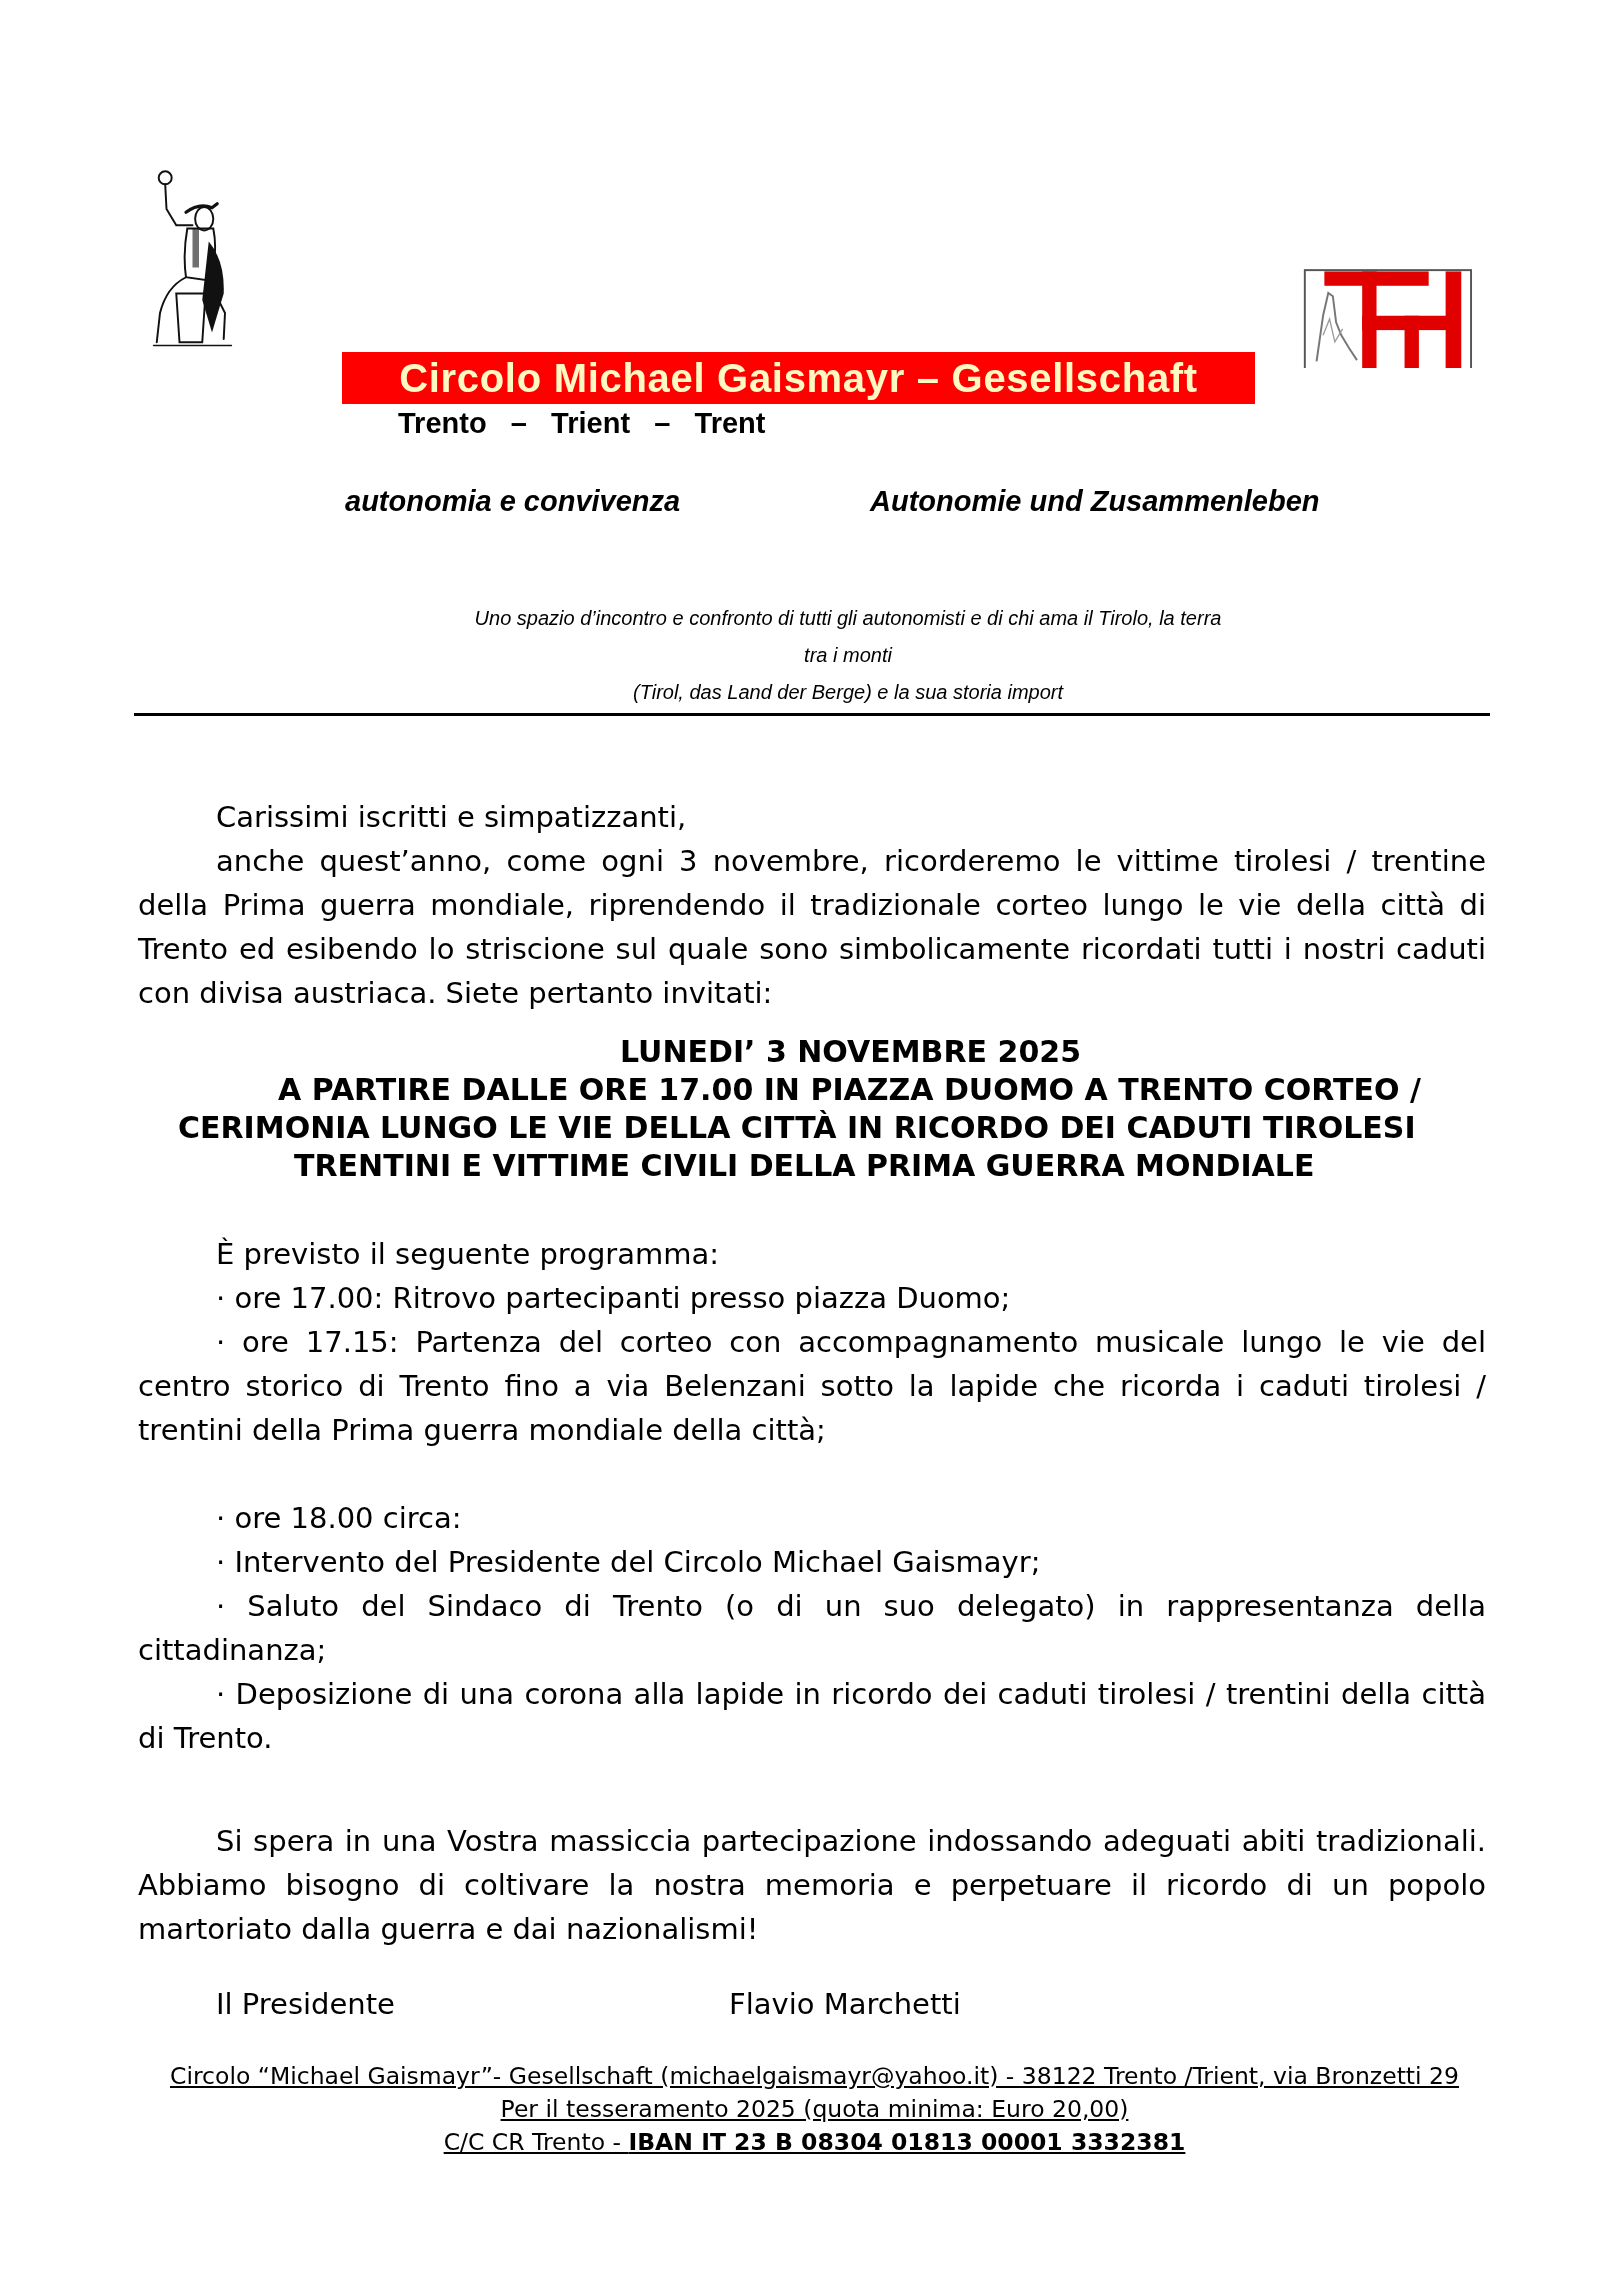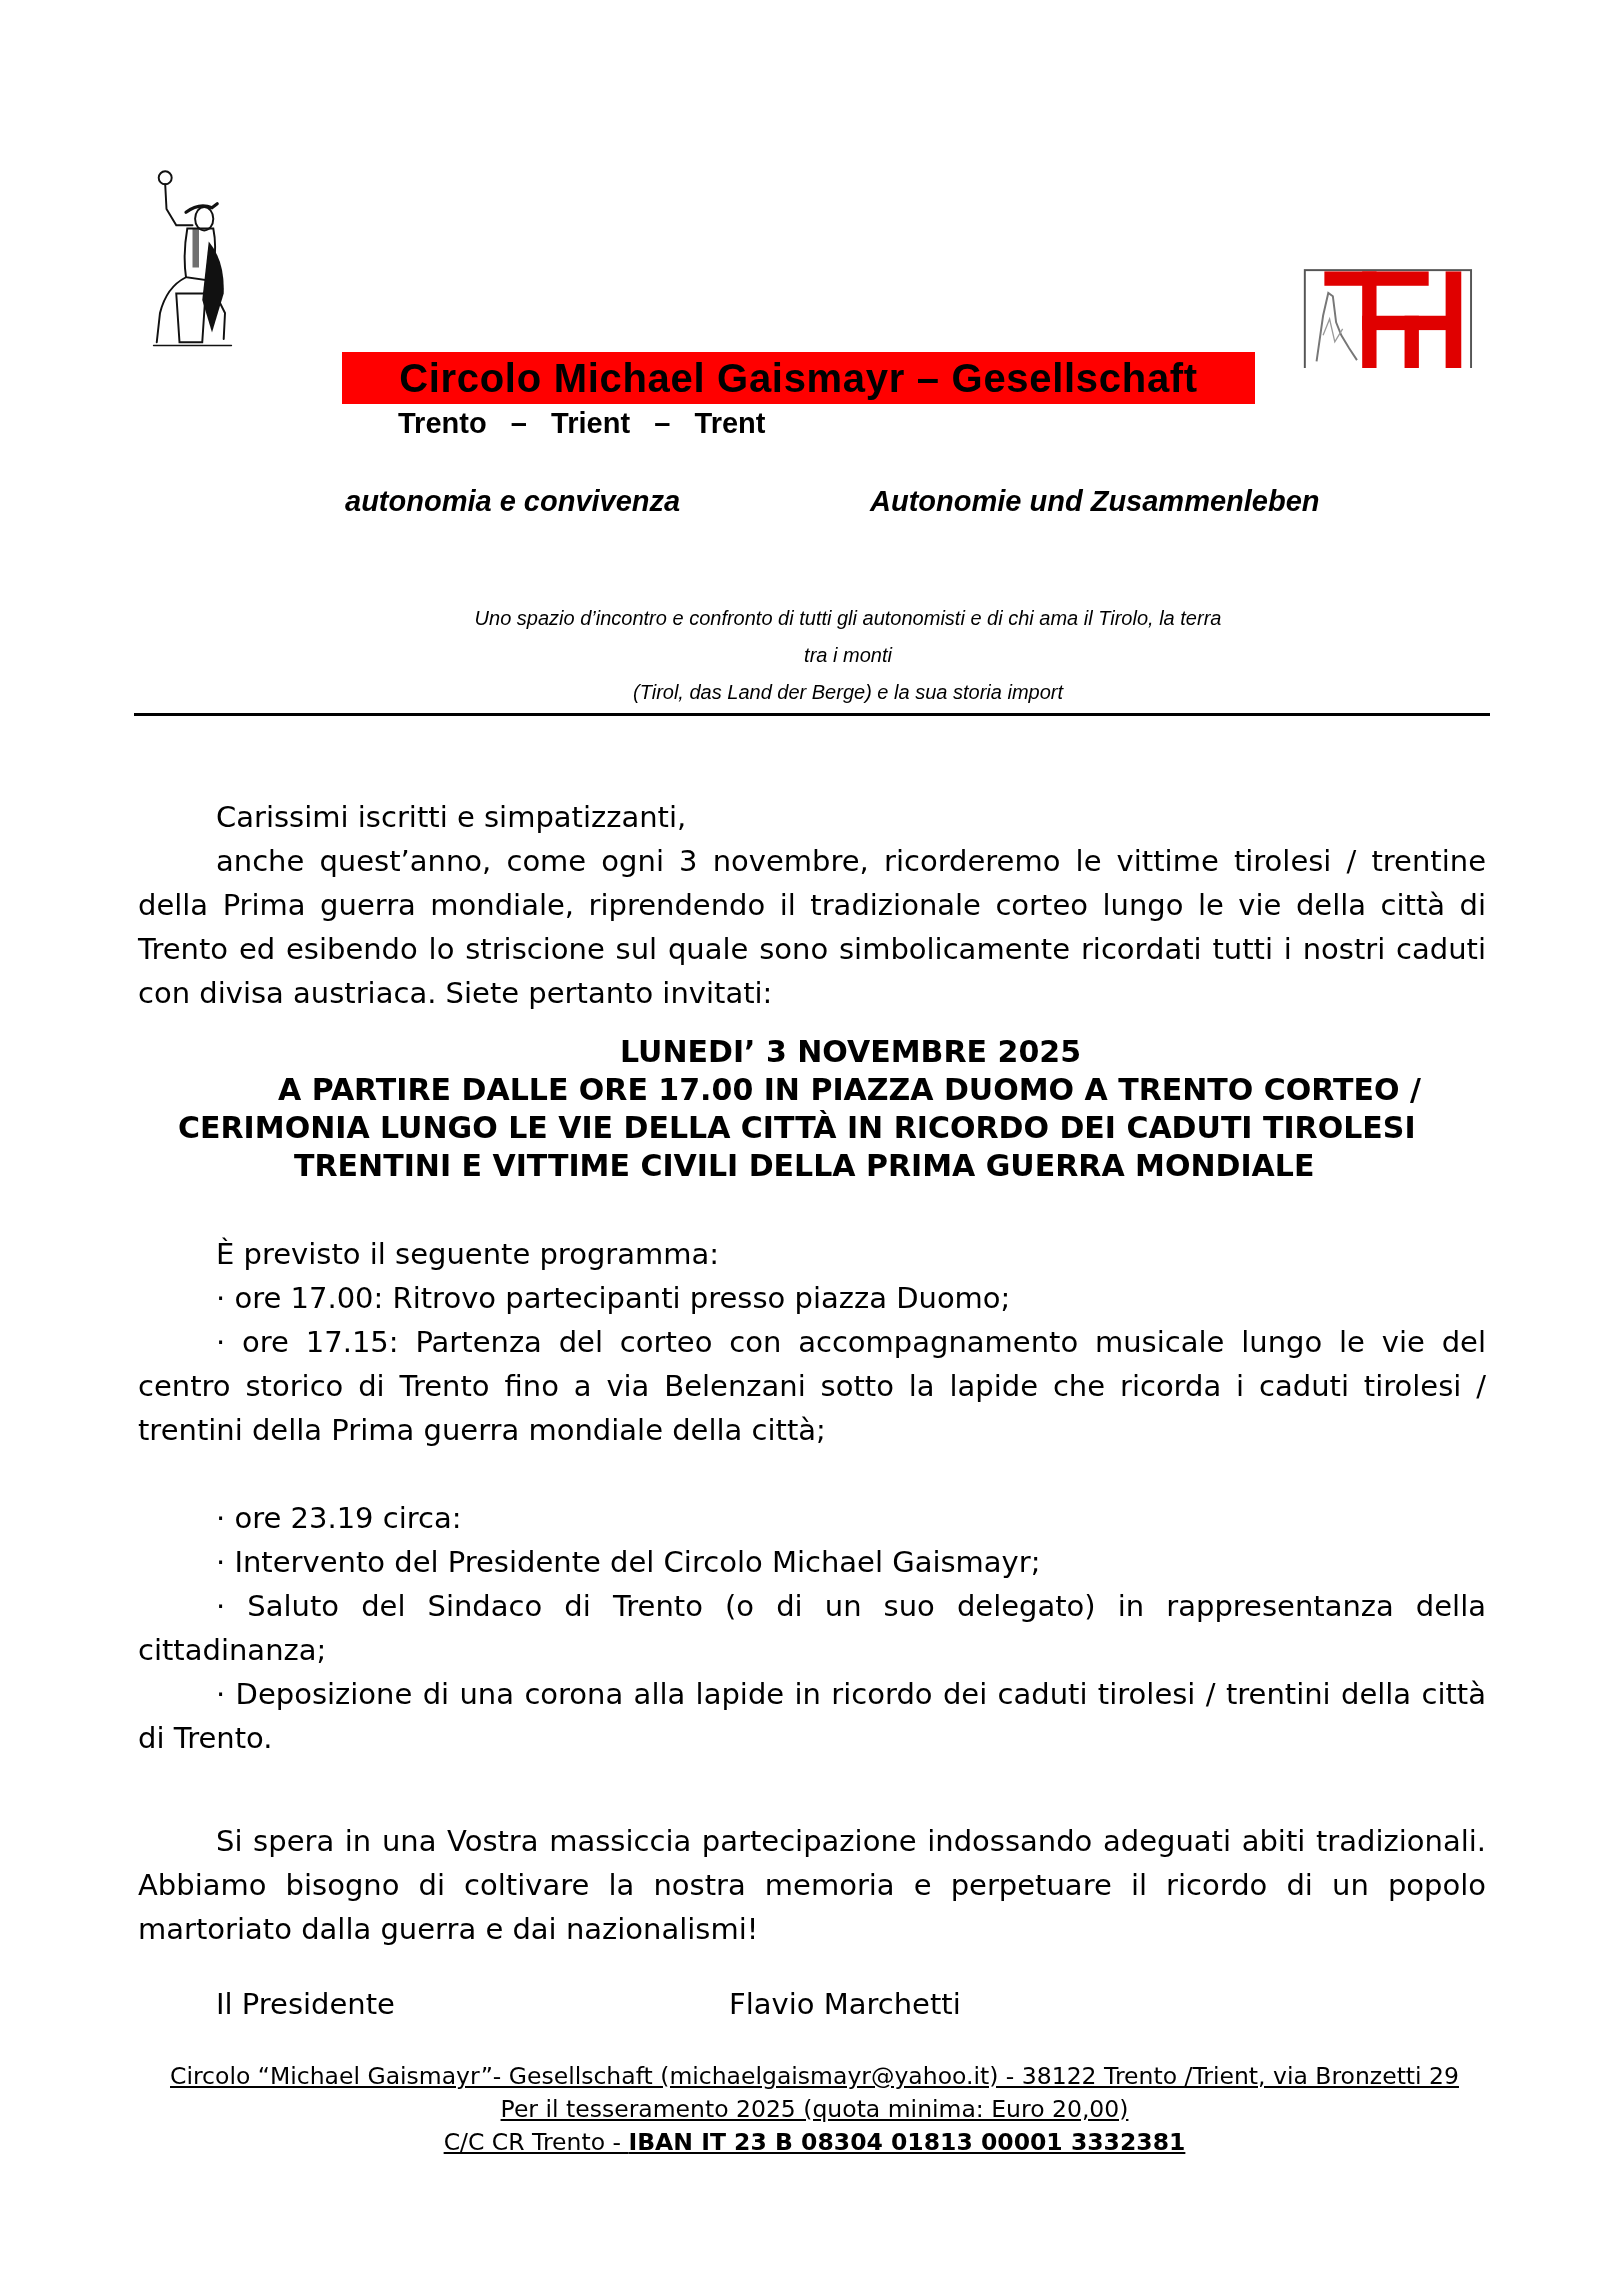--- a/index.html
+++ b/index.html
@@ -6,21 +6,21 @@
     body { width: 1616px; height: 2284px; position: relative; overflow: hidden; color: #000; }
     .abs { position: absolute; }
     .sans { font-family: "Liberation Sans", sans-serif; }
     .body-font { font-family: "DejaVu Sans", sans-serif; }
 
     
     #drawing-logo { left: 147px; top: 163px; width: 91px; height: 196px; }
     #tn-logo { left: 1297px; top: 257px; width: 176px; height: 111px; }
 
     
-    #org-title { left: 342px; top: 352px; width: 913px; height: 52px; background: #ff0000; color: #000000;
+    #org-title { left: 342px; top: 352px; width: 913px; height: 52px; background: #ff0000; color: #fef9c3;
       font-size: 40px; font-weight: bold; line-height: 52px; text-align: center; letter-spacing: 0.7px; white-space: nowrap; }
     #cities { left: 398px; top: 404px; width: 652px; font-size: 29px; font-weight: bold; white-space: pre; line-height: 39px; }
     #motto-it { left: 345px; top: 482px; font-size: 29px; font-weight: bold; font-style: italic; white-space: nowrap; line-height: 39px; }
     #motto-de { left: 870px; top: 482px; font-size: 29px; font-weight: bold; font-style: italic; white-space: nowrap; line-height: 39px; }
 
     #tagline { left: 209px; top: 600px; width: 1278px; text-align: center; font-size: 20px; font-style: italic; line-height: 37px; }
     #header-rule { left: 134px; top: 713px; width: 1356px; height: 2.6px; background: #000; }
 
     
     .para { left: 138px; width: 1348px; font-size: 29px; line-height: 44px; text-align: justify; }
@@ -103,21 +103,21 @@
   <div id="event-line2">CERIMONIA LUNGO LE VIE DELLA CITTÀ IN RICORDO DEI CADUTI TIROLESI</div>
   <div id="event-line3">TRENTINI E VITTIME CIVILI DELLA PRIMA GUERRA MONDIALE</div>
 </div>
 
 <div id="program-intro" class="abs para indent body-font">È previsto il seguente programma:</div>
 
 <div id="program" class="abs para body-font">
   <div class="indent"><span>·</span> <span>ore 17.00: Ritrovo partecipanti presso piazza Duomo;</span></div>
   <div class="indent"><span>·</span> <span>ore 17.15: Partenza del corteo con accompagnamento musicale lungo le vie del centro storico di Trento fino a via Belenzani sotto la lapide che ricorda i caduti tirolesi / trentini della Prima guerra mondiale della città;</span></div>
   <div class="bullet-gap"></div>
-  <div class="indent"><span>·</span> <span>ore 23.19 circa:</span></div>
+  <div class="indent"><span>·</span> <span>ore 18.00 circa:</span></div>
   <div class="indent"><span>·</span> <span>Intervento del Presidente del Circolo Michael Gaismayr;</span></div>
   <div class="indent"><span>·</span> <span>Saluto del Sindaco di Trento (o di un suo delegato) in rappresentanza della cittadinanza;</span></div>
   <div class="indent"><span>·</span> <span>Deposizione di una corona alla lapide in ricordo dei caduti tirolesi / trentini della città di Trento.</span></div>
 </div>
 
 <div id="closing" class="abs para indent body-font">Si spera in una Vostra massiccia partecipazione indossando adeguati abiti tradizionali. Abbiamo bisogno di coltivare la nostra memoria e perpetuare il ricordo di un popolo martoriato dalla guerra e dai nazionalismi!</div>
 
 <div id="sig-role" class="abs body-font">Il Presidente</div>
 <div id="sig-name" class="abs body-font">Flavio Marchetti</div>
 

